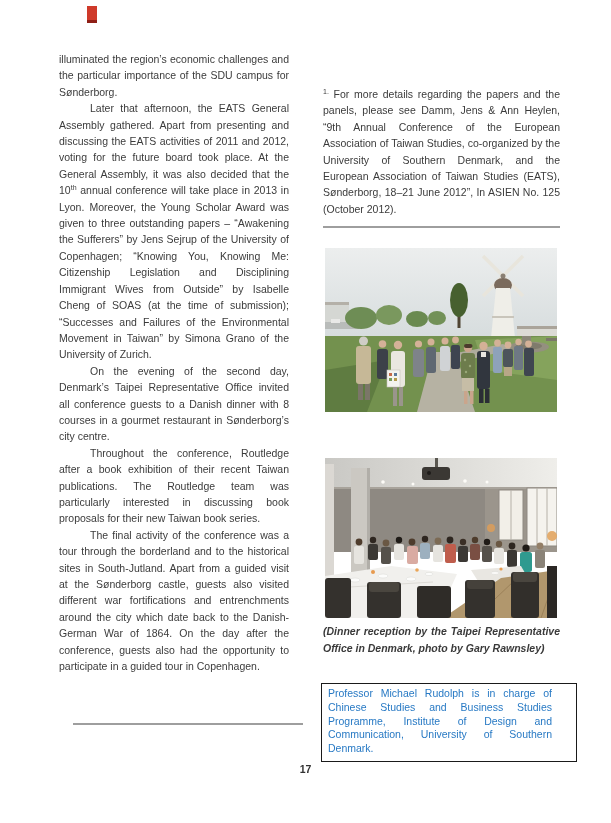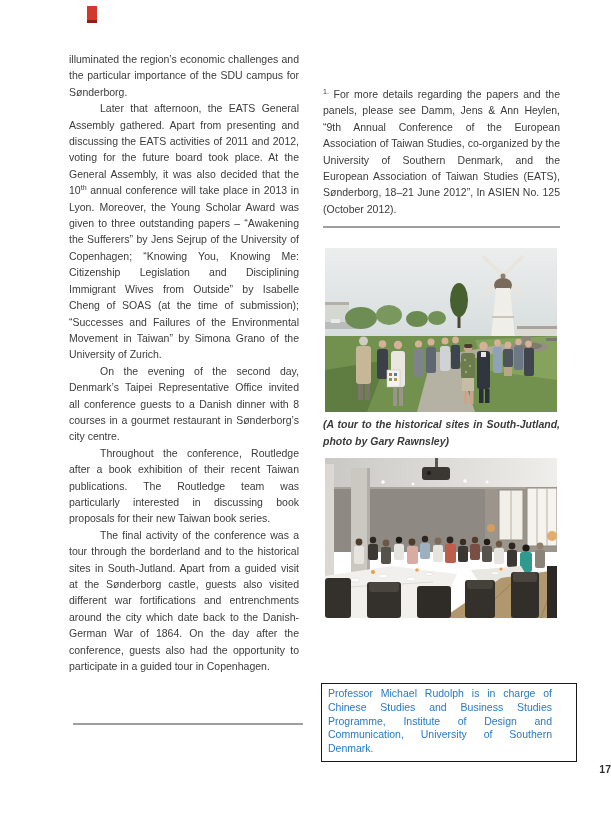--- a/index.html
+++ b/index.html
@@ -9,21 +9,21 @@
     background:#ffffff;
     font-family:"Liberation Sans",sans-serif;
     color:#3b3b3b;
     overflow:hidden;
   }
   .red-marker{
     position:absolute;left:87px;top:6px;width:10px;height:14px;
     background:#cf3a2a;border-bottom:3px solid #8f1f16;
   }
   .left-col{
-    position:absolute;left:69px;top:51px;width:230px;
+    position:absolute;left:59px;top:51px;width:230px;
     font-size:10.5px;line-height:16.4px;text-align:justify;
   }
   .left-col p{margin:0;}
   .left-col p.indent{text-indent:31px;}
   sup.small{font-size:7px;vertical-align:super;line-height:0;}
   .hrule{
     position:absolute;height:0;border-top:2px solid #9e9e9e;
   }
   .rule-left{left:73px;top:723px;width:230px;}
   .rule-right{left:323px;top:226px;width:237px;}
@@ -49,21 +49,21 @@
   .caption2{top:623px;}
   .info-box{
     position:absolute;left:321px;top:683px;width:224px;
     border:1px solid #1a1a1a;
     padding:3px 24px 5px 6px;
     font-size:10.5px;line-height:13.8px;text-align:justify;
     color:#2779c4;
   }
   .page-number{
     position:absolute;left:0;right:0;top:763px;
-    text-align:right;font-size:10.5px;font-weight:bold;color:#333333;
+    text-align:center;font-size:10.5px;font-weight:bold;color:#333333;
   }
 </style>
 </head>
 <body>
 
 <div class="page">
 
   <div class="red-marker"></div>
 
   <div class="left-col">
@@ -168,21 +168,20 @@
       <circle cx="183" cy="97" r="3.4" fill="#d4b197"></circle>
       <rect x="178" y="101" width="10" height="18" rx="2" fill="#4d545b"></rect>
       <rect x="179" y="119" width="8" height="9" fill="#b7a787"></rect>
       <circle cx="193.5" cy="94" r="3.2" fill="#d4b197"></circle>
       <rect x="189" y="98" width="9" height="24" rx="2" fill="#6e7884"></rect>
       <circle cx="203.5" cy="96" r="3.4" fill="#d4b197"></circle>
       <rect x="199" y="100" width="10" height="28" rx="2" fill="#3f4650"></rect>
     </g>
   </svg>
 
-  <div class="caption caption1">(A tour to the historical sites in South-Jutland, photo by Gary Rawnsley)</div>
 
   <svg class="photo photo2" viewBox="0 0 232 160" xmlns="http://www.w3.org/2000/svg">
     <defs>
       <linearGradient id="ceil2" x1="0" y1="0" x2="1" y2="0">
         <stop offset="0" stop-color="#c9c8c4"></stop>
           <stop offset="1" stop-color="#efeeea"></stop>
       </linearGradient>
     </defs>
     <rect x="0" y="0" width="232" height="30" fill="url(#ceil2)"></rect>
     <circle cx="58" cy="24" r="1.8" fill="#fdfcf8"></circle>
@@ -262,18 +261,19 @@
       <rect x="44" y="124" width="30" height="10" rx="3" fill="#4a463f"></rect>
       <rect x="92" y="128" width="34" height="32" rx="3" fill="#2f2c28"></rect>
       <rect x="140" y="122" width="30" height="38" rx="3" fill="#34312d"></rect>
       <rect x="142" y="122" width="26" height="9" rx="3" fill="#45413b"></rect>
       <rect x="186" y="114" width="28" height="46" rx="3" fill="#322f2b"></rect>
       <rect x="188" y="114" width="24" height="10" rx="3" fill="#4a463f"></rect>
       <rect x="222" y="108" width="10" height="52" fill="#2b2825"></rect>
     </g>
   </svg>
 
+  <div class="caption caption2">(Dinner reception by the Taipei Representative Office in Denmark, photo by Gary Rawnsley)</div>
 
   <div class="info-box">Professor Michael Rudolph is in charge of Chinese Studies and Business Studies Programme, Institute of Design and Communication, University of Southern Denmark.</div>
 
   <div class="page-number">17</div>
 
 </div>
 
 </body></html>

